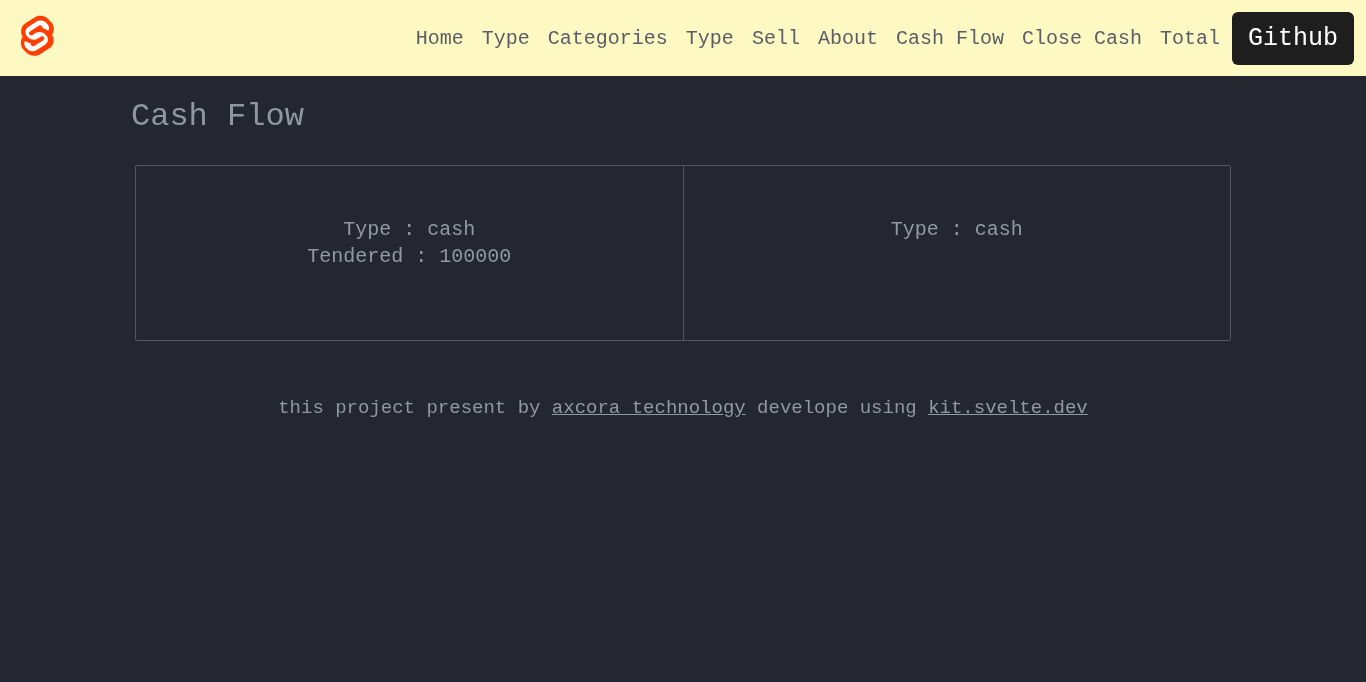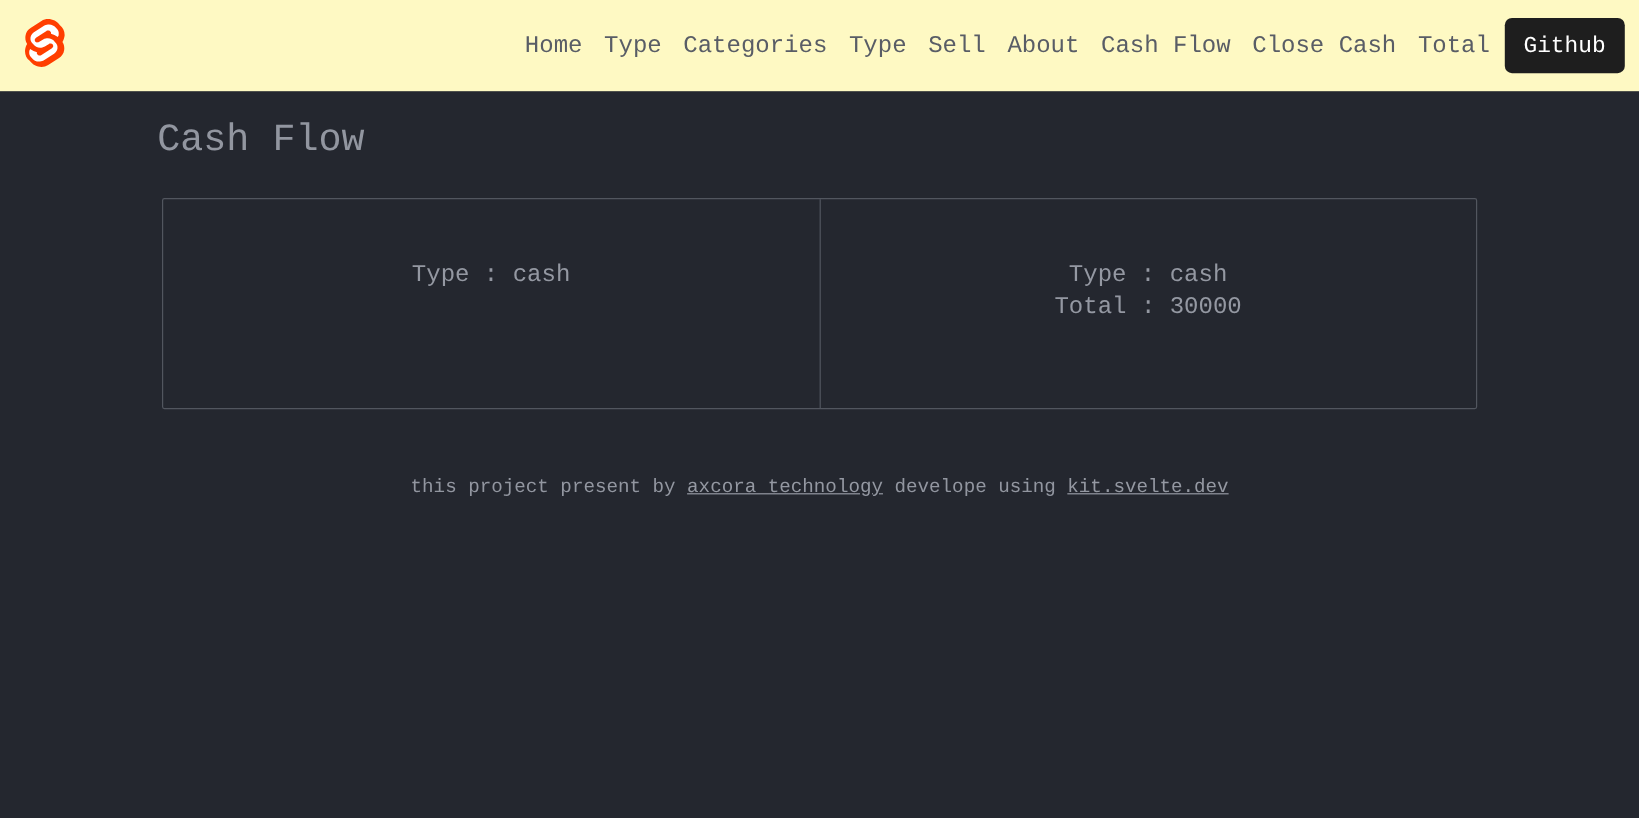--- a/index.html
+++ b/index.html
@@ -42,21 +42,21 @@
       font-size: 20px;
       font-family: 'Courier New', monospace;
       cursor: pointer;
     }
     .github-btn {
       background: #1e1e1e;
       color: #fff;
       padding: 12px 16px;
       border-radius: 6px;
       font-family: 'Courier New', monospace;
-      font-size: 19px;
+      font-size: 25px;
       text-decoration: none;
       cursor: pointer;
       margin-left: -6px;
     }
     main {
       padding: 22px 0 0 0;
     }
     h1.page-title {
       color: #9296a0;
       font-size: 32px;
@@ -81,21 +81,21 @@
     }
     .card-line {
       font-size: 20px;
       line-height: 1.35;
       color: #9498a2;
       font-family: 'Courier New', monospace;
     }
     footer {
       margin-top: 56px;
       text-align: center;
-      font-size: 16px;
+      font-size: 19px;
       color: #9296a0;
       font-family: 'Courier New', monospace;
     }
     footer span {
       color: #9296a0;
     }
     footer a {
       color: #9498a2;
       text-decoration: underline;
       cursor: pointer;
@@ -129,29 +129,29 @@
 
 <main>
   <h1 class="page-title">Cash Flow</h1>
 
   <div class="cards">
     <div class="card">
       <div class="card-line">
         <span>Type :</span>
         <span>cash</span>
       </div>
+      <div class="card-line">
+        <span>Tendered :</span>
+        <span>100000</span>
+      </div>
     </div>
     <div class="card">
       <div class="card-line">
         <span>Type :</span>
         <span>cash</span>
-      </div>
-      <div class="card-line">
-        <span>Total :</span>
-        <span>30000</span>
       </div>
     </div>
   </div>
 
   <footer>
     <span>this project present by </span><a>axcora technology</a><span> develope using </span><a>kit.svelte.dev</a>
   </footer>
 </main>
 
 </body></html>

